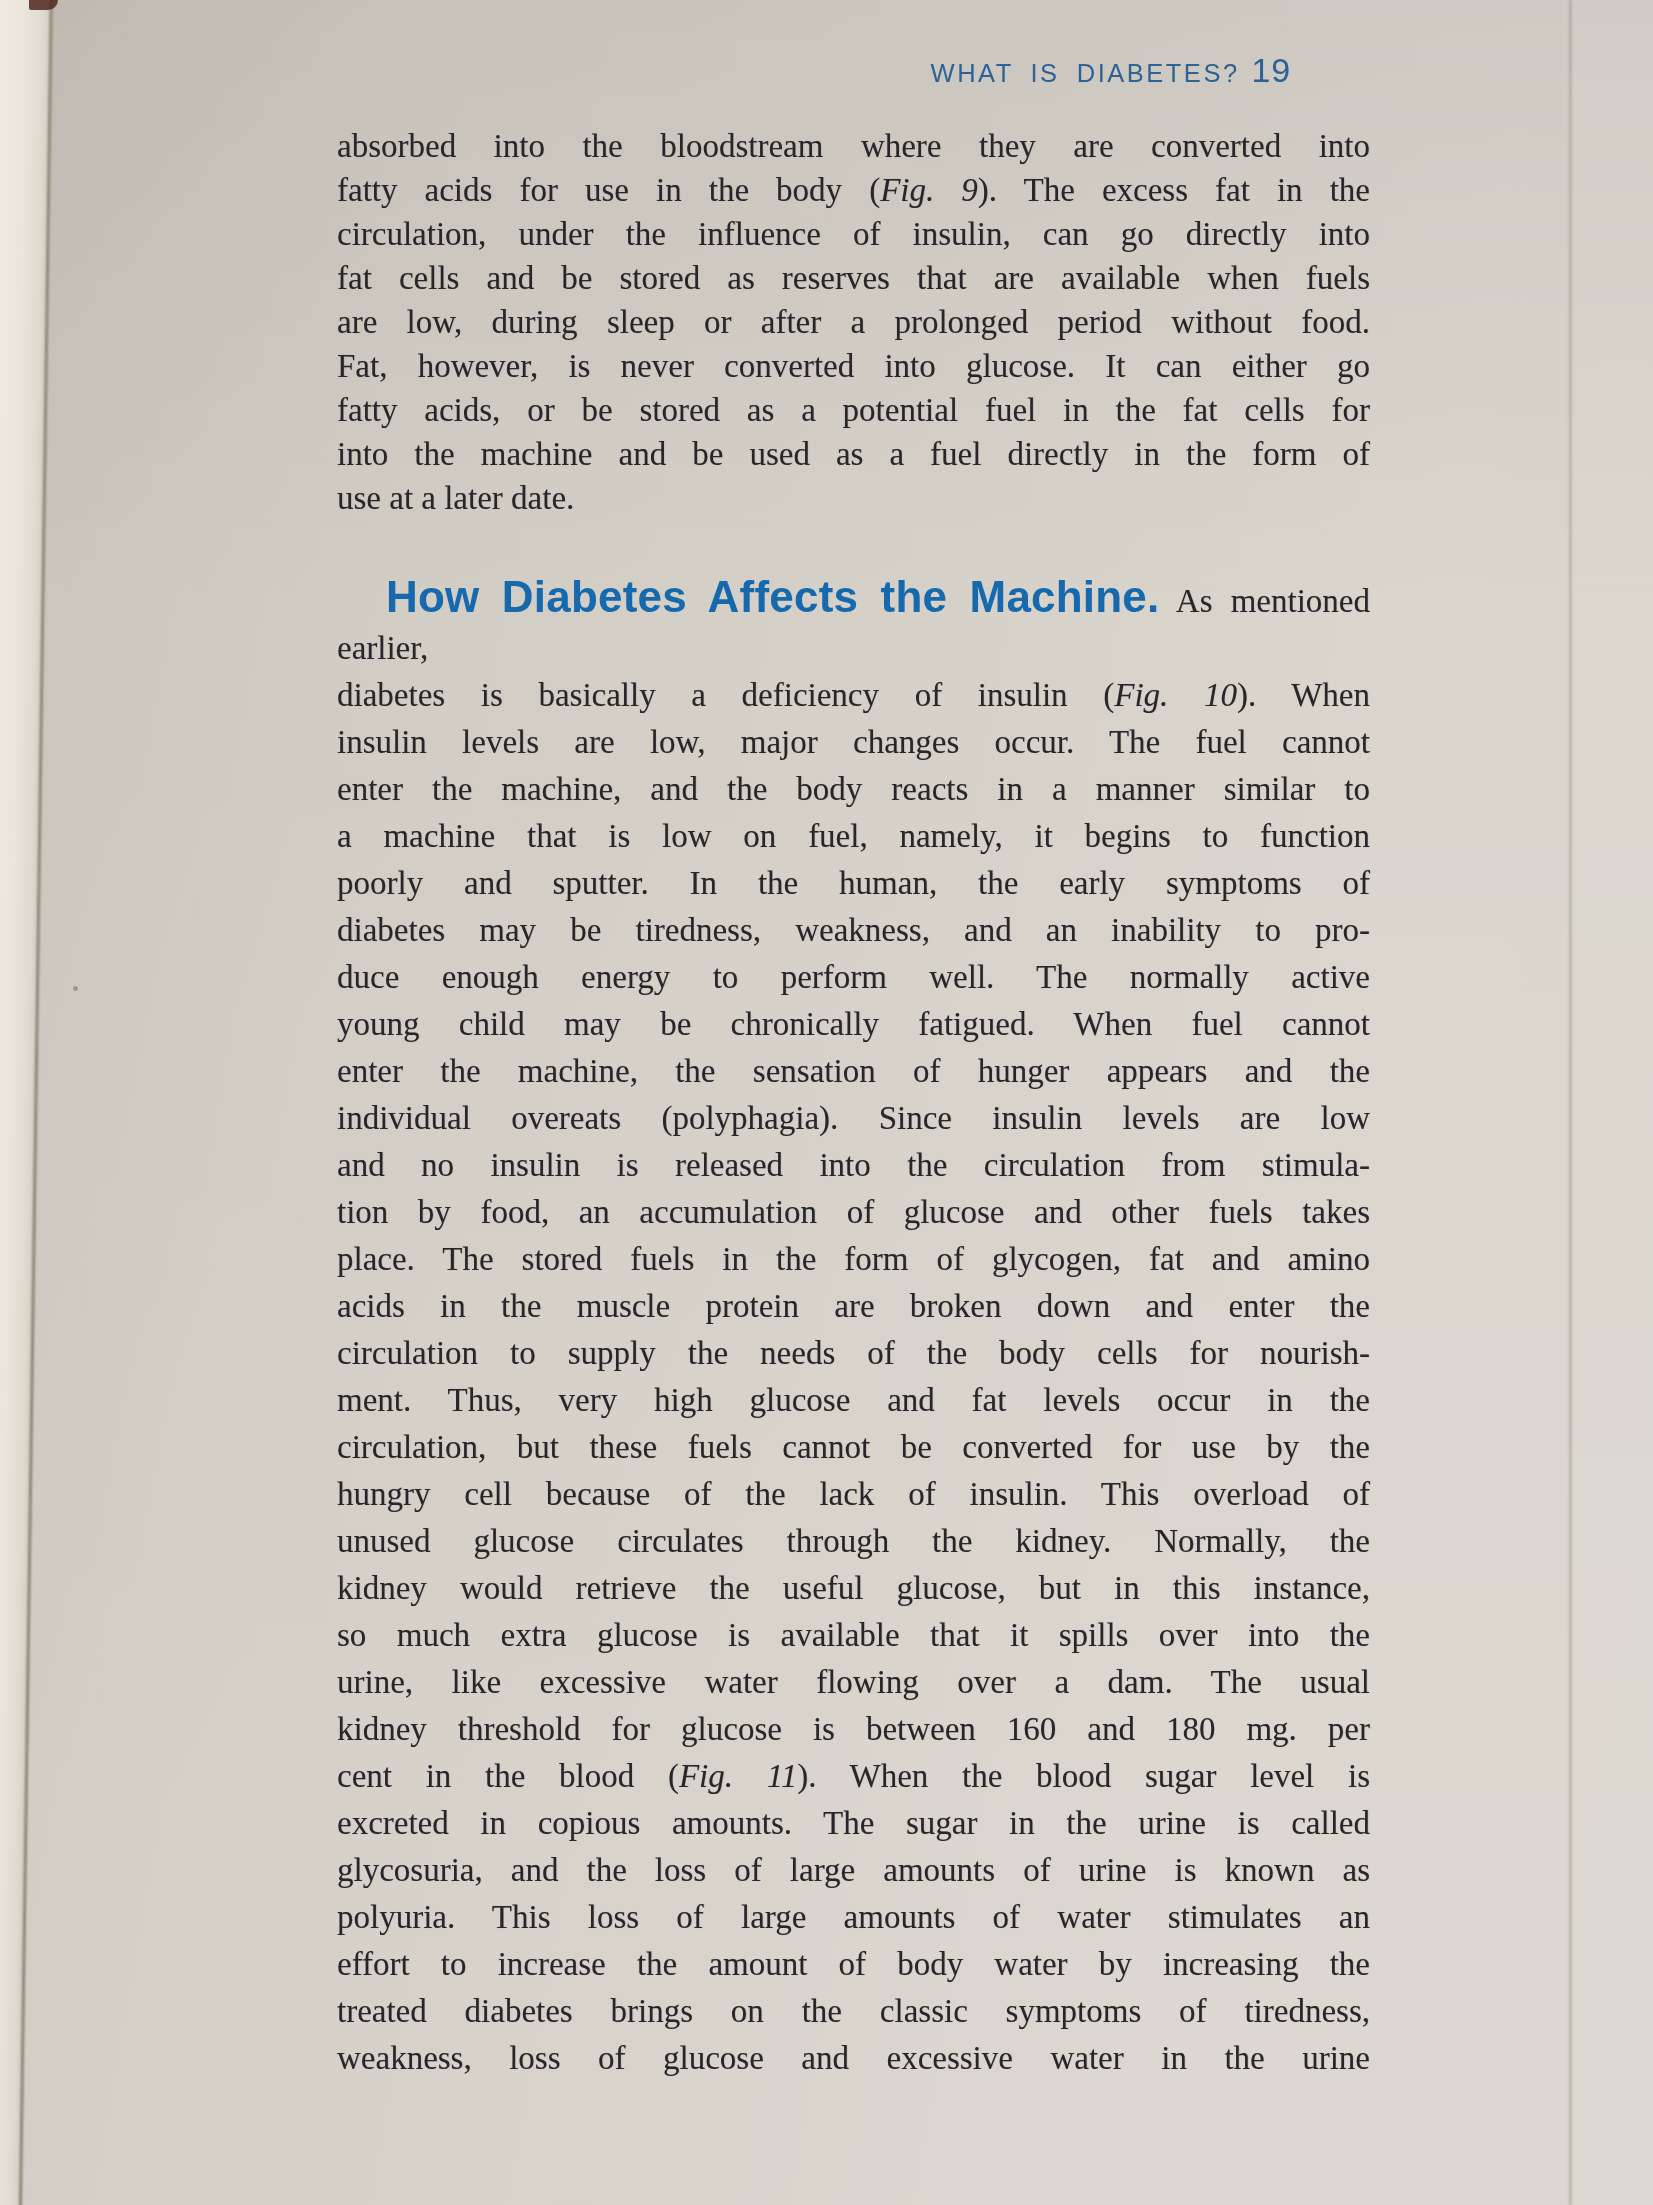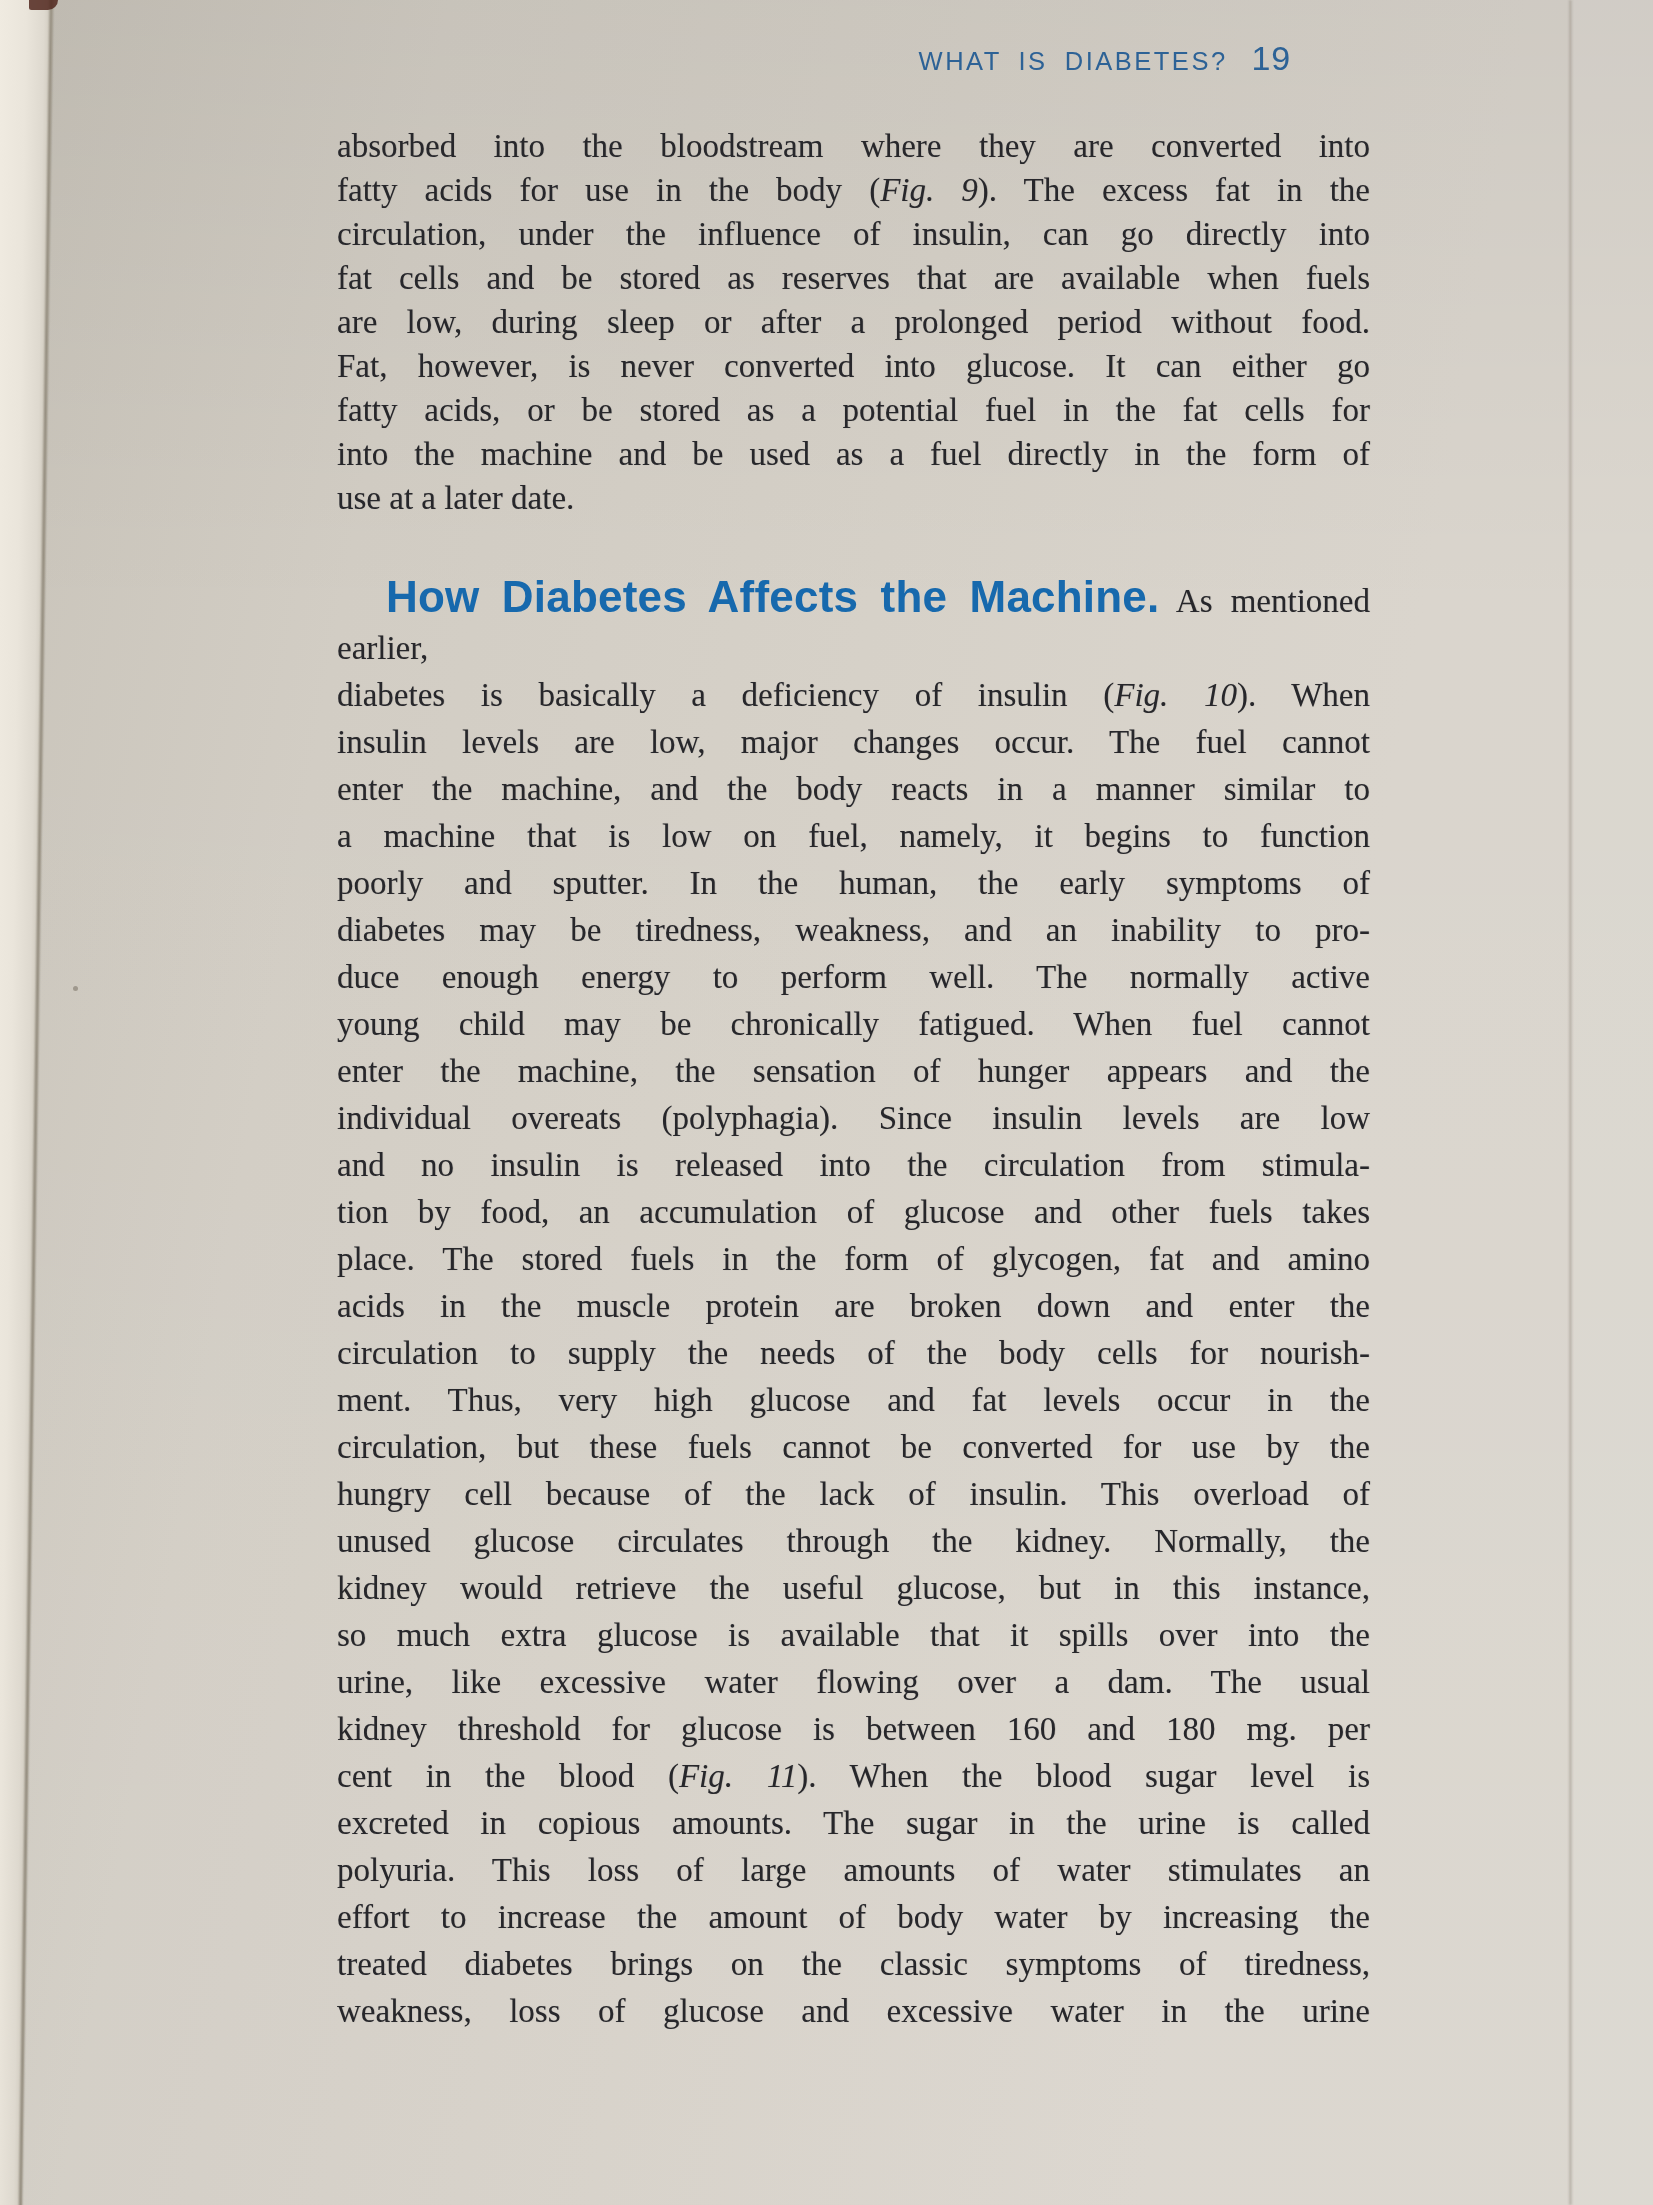--- a/index.html
+++ b/index.html
@@ -37,22 +37,22 @@
     position:absolute;left:1569px;top:0;width:2.5px;height:100%;
     background:rgba(150,143,130,.45);filter:blur(1.3px);
   }
   .right-beyond{
     position:absolute;left:1571px;right:0;top:0;bottom:0;
     background:rgba(255,255,255,0.05);
   }
   .page{position:absolute;inset:0;}
   
   .running-head{
-    position:absolute;top:39px;left:337px;width:954px;
-    display:flex;justify-content:flex-end;align-items:baseline;gap:24px;
+    position:absolute;top:51px;left:337px;width:954px;
+    display:flex;justify-content:flex-end;align-items:baseline;gap:12px;
     font-family:"Liberation Sans","DejaVu Sans",sans-serif;
     color:var(--header-blue,#2d6296);
   }
   .rh-title{font-size:25.5px;letter-spacing:2.5px;word-spacing:7.6px;}
   .rh-num{font-size:34px;letter-spacing:0.8px;}
   
   .para{
     position:absolute;left:337px;width:1033px;
     color:var(--ink,#27272b);
     text-shadow:0.4px 0.4px 0.8px rgba(30,30,35,0.22);
@@ -132,20 +132,21 @@
           <div class="tline">ment. Thus, very high glucose and fat levels occur in the</div>
           <div class="tline">circulation, but these fuels cannot be converted for use by the</div>
           <div class="tline">hungry cell because of the lack of insulin. This overload of</div>
           <div class="tline">unused glucose circulates through the kidney. Normally, the</div>
           <div class="tline">kidney would retrieve the useful glucose, but in this instance,</div>
           <div class="tline">so much extra glucose is available that it spills over into the</div>
           <div class="tline">urine, like excessive water flowing over a dam. The usual</div>
           <div class="tline">kidney threshold for glucose is between 160 and 180 mg. per</div>
           <div class="tline">cent in the blood (<em>Fig. 11</em>). When the blood sugar level is</div>
           <div class="tline">excreted in copious amounts. The sugar in the urine is called</div>
+          <div class="tline">glycosuria, and the loss of large amounts of urine is known as</div>
           <div class="tline">polyuria. This loss of large amounts of water stimulates an</div>
           <div class="tline">effort to increase the amount of body water by increasing the</div>
           <div class="tline">treated diabetes brings on the classic symptoms of tiredness,</div>
           <div class="tline">weakness, loss of glucose and excessive water in the urine</div>
         </div>
     </div>
 
   </div>
 </div>
 

